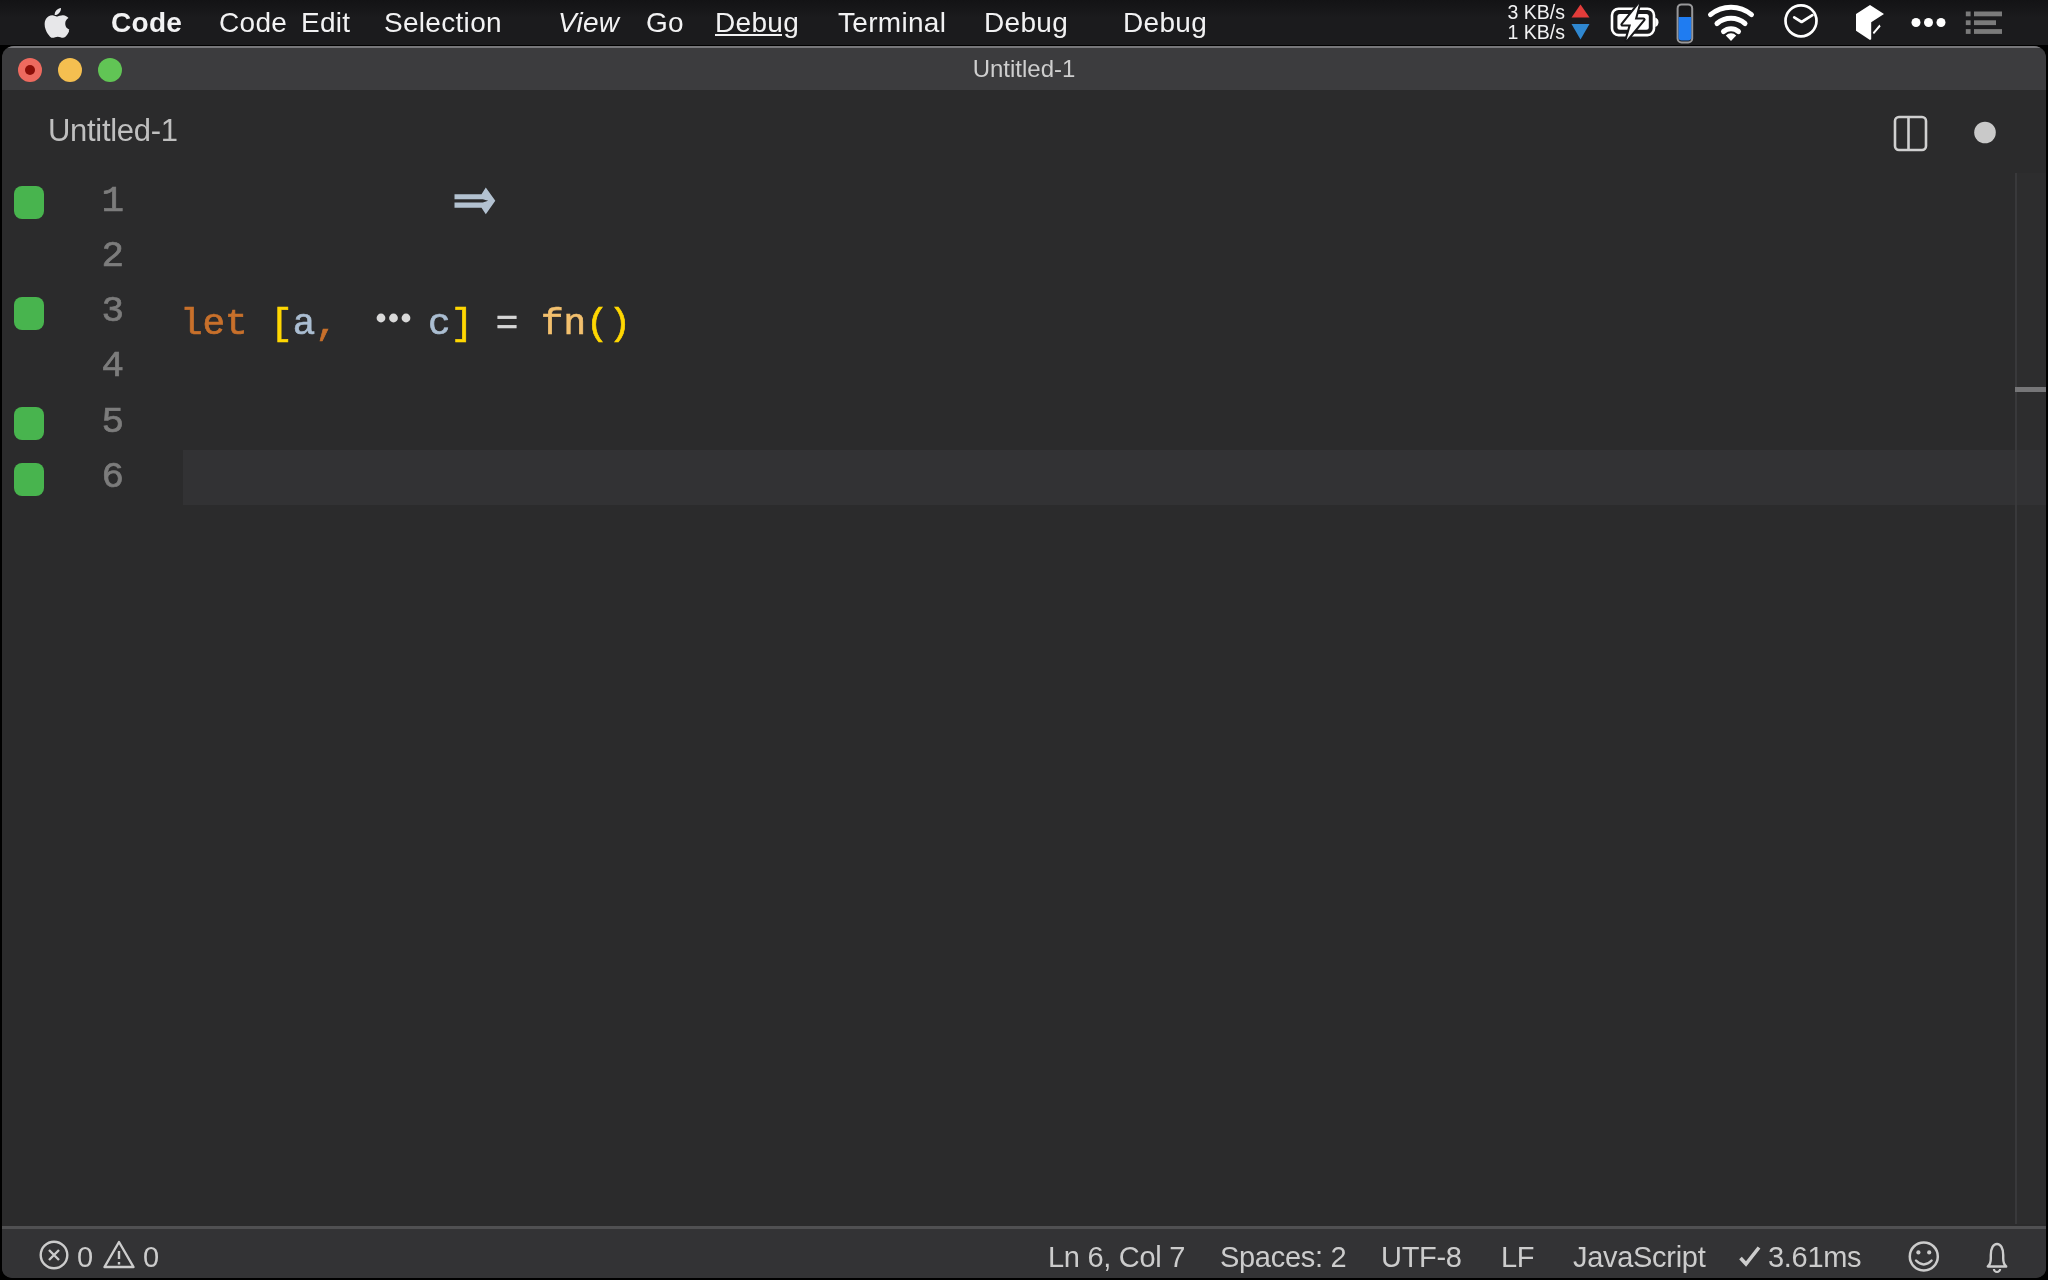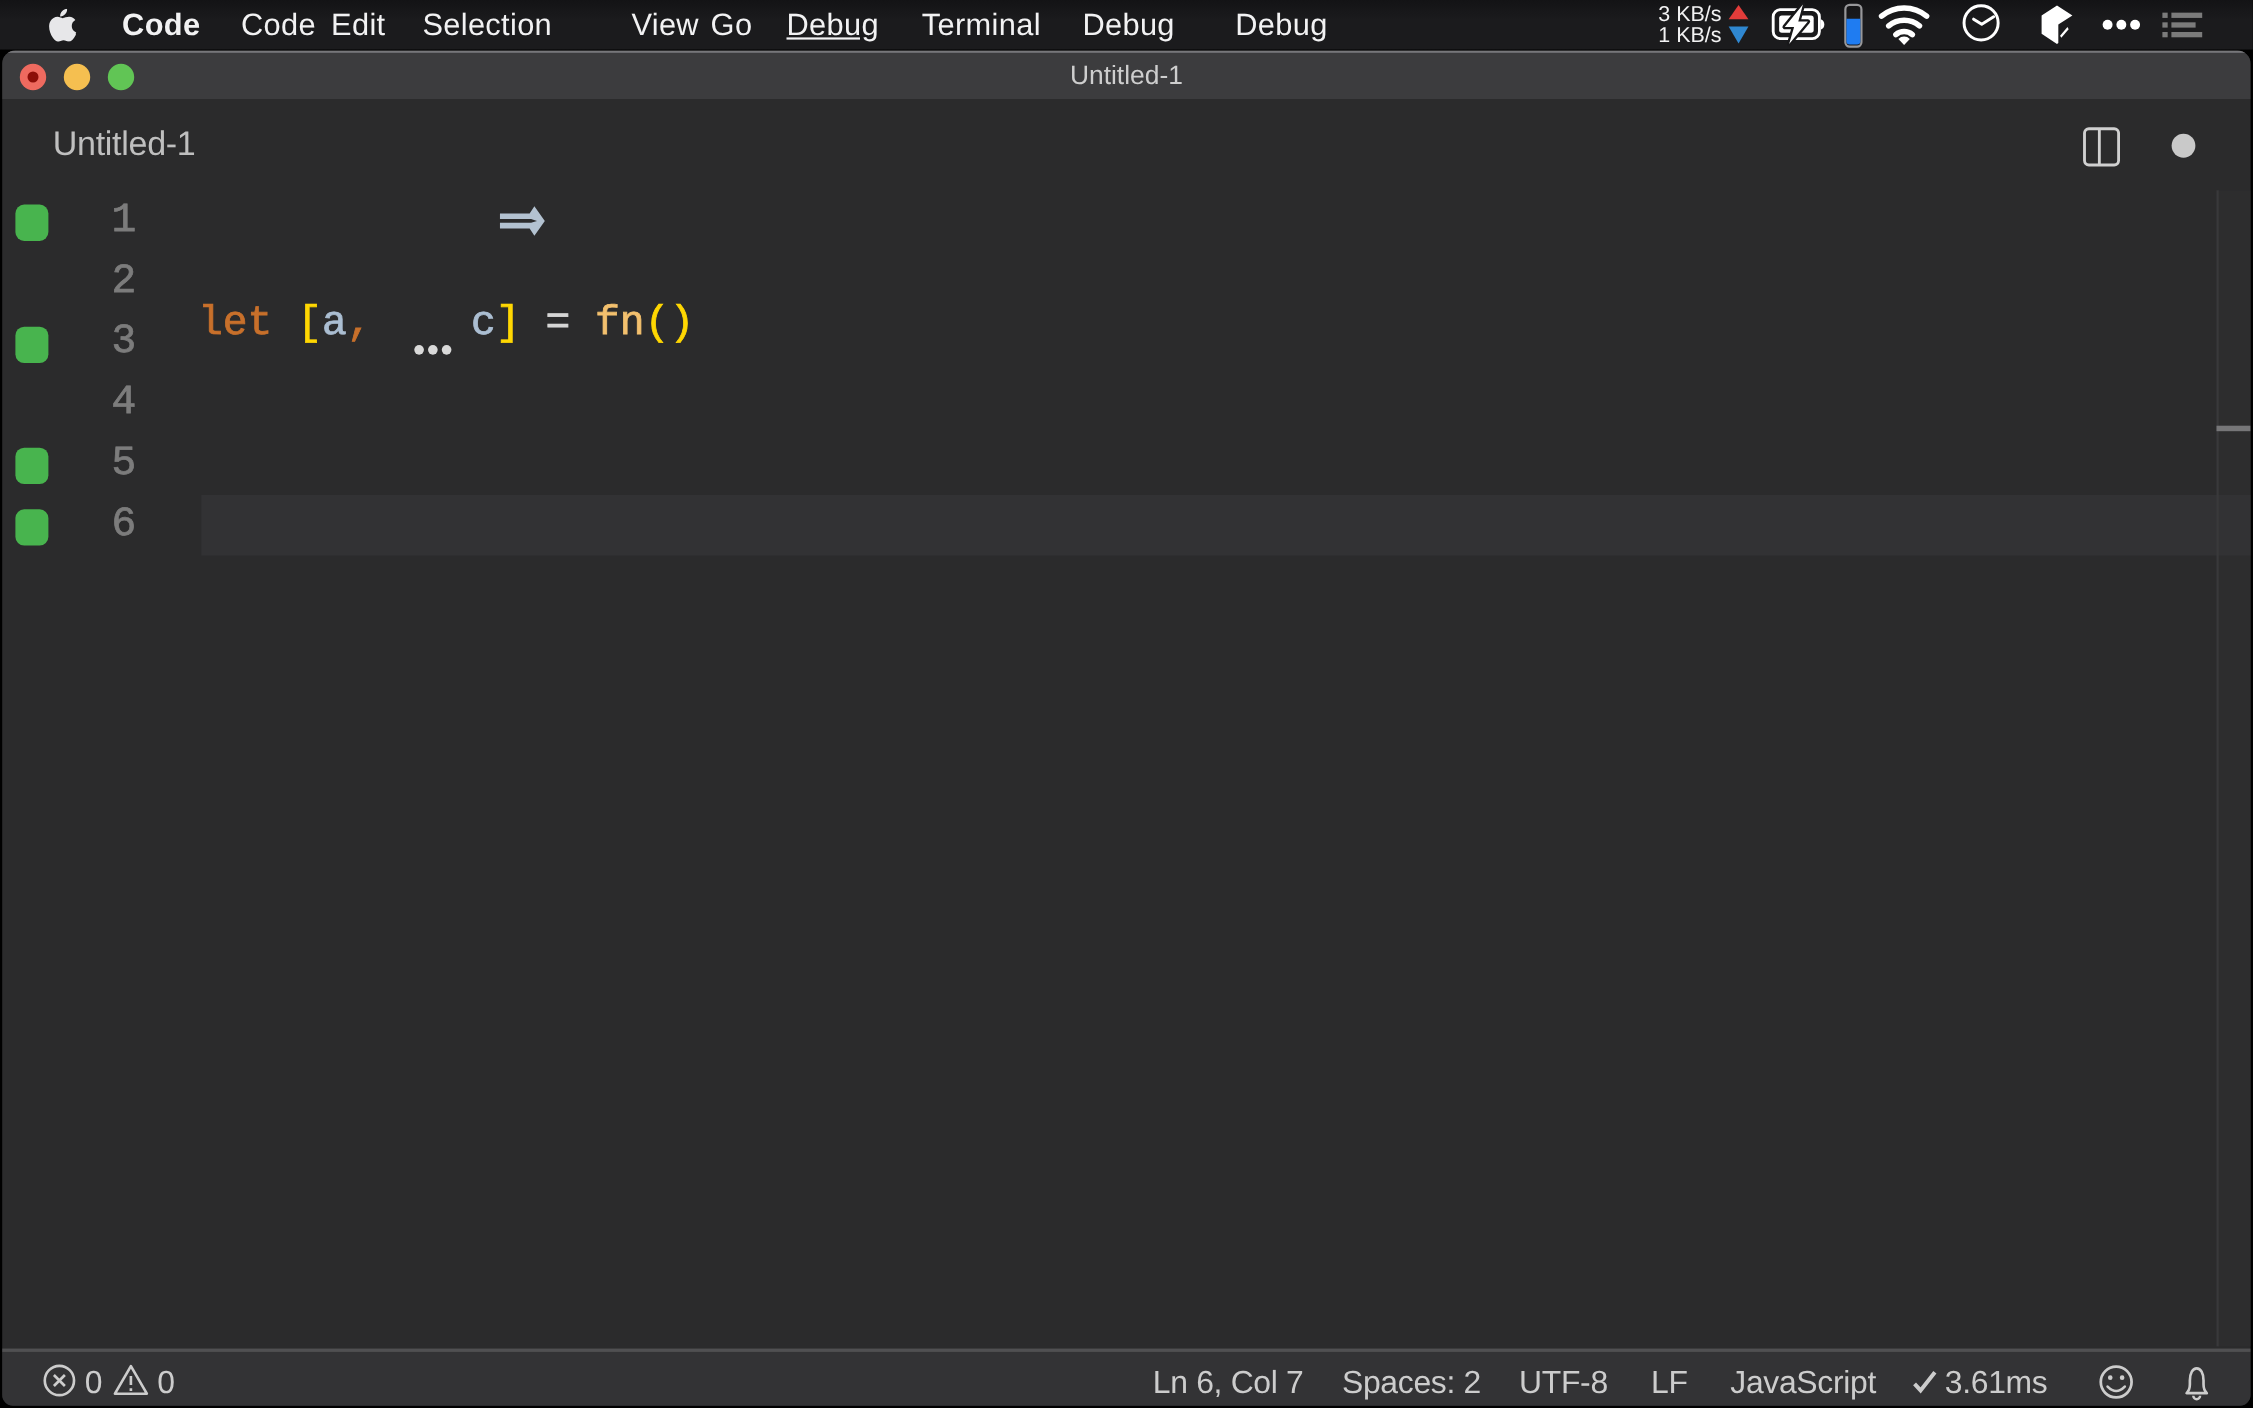--- a/index.html
+++ b/index.html
@@ -44,21 +44,21 @@
 <div id="stage">
 
   <div id="menubar">
     <svg style="position:absolute;left:42px;top:8px" width="30" height="30" viewBox="0 0 842 1000">
       <path fill="#e7e7e9" d="M824 779c-15 34-32 65-53 94-28 40-51 67-69 82-27 25-57 38-88 39-22 0-49-6-80-19-31-13-60-19-86-19-27 0-57 6-89 19-32 13-58 20-78 20-30 1-60-12-91-40-19-17-43-45-72-86-31-43-56-93-76-150C20 657 9 597 9 539c0-67 14-124 43-172 23-39 53-69 91-91 38-22 79-34 123-34 23 0 54 7 92 21 38 14 63 21 73 21 8 0 35-8 81-25 43-15 80-21 110-19 81 7 142 39 182 97-73 44-109 106-108 185 1 62 23 113 67 154 20 19 42 34 67 44-5 16-11 31-17 46zM554 20c0 50-18 97-55 140-44 51-97 81-155 76-1-6-1-12-1-19 0-48 21-100 58-142 19-21 42-39 71-53C501 8 528 1 553 0c1 7 1 14 1 20z"></path>
     </svg>
     <span class="mi" style="left:111px; font-weight:bold;">Code</span>
     <span class="mi" style="left:219px;">Code</span>
     <span class="mi" style="left:301px;">Edit</span>
     <span class="mi" style="left:384px;">Selection</span>
-    <span class="mi" style="left:574px;">View</span>
+    <span class="mi" style="left:558px;font-style:italic;">View</span>
     <span class="mi" style="left:646px;">Go</span>
     <span class="mi" style="left:715px;text-decoration:underline;">Debug</span>
     <span class="mi" style="left:838px;">Terminal</span>
     <span class="mi" style="left:984px;">Debug</span>
     <span class="mi" style="left:1123px;">Debug</span>
     <svg id="mbicons" style="position:absolute;left:1490px;top:0" width="558" height="45" viewBox="0 0 558 45">
 
       <text x="75" y="19" fill="#f2f2f3" font-size="19.5" font-family="Liberation Sans" text-anchor="end">3 KB/s</text>
       <text x="75" y="38.5" fill="#f2f2f3" font-size="19.5" font-family="Liberation Sans" text-anchor="end">1 KB/s</text>
       <path d="M 90.5 4.5 L 99.5 17.5 L 81.5 17.5 Z" fill="#e23c3a"></path>
@@ -126,21 +126,21 @@
     <div class="gut" style="top:361.2px;"></div>
     <div class="gut" style="top:416.5px;"></div>
 
     <div class="lno" style="top:127.5px;">1</div>
     <div class="lno" style="top:182.8px;">2</div>
     <div class="lno" style="top:238.1px;">3</div>
     <div class="lno" style="top:293.4px;">4</div>
     <div class="lno" style="top:348.7px;">5</div>
     <div class="lno" style="top:404px;">6</div>
 
-    <div class="code" style="top:222px;"><span class="c-let">let</span> <span class="c-par">[</span><span class="c-id">a</span><span class="c-com">,</span>    <span class="c-id">c</span><span class="c-par">]</span> <span class="c-eq">=</span> <span class="c-fn">fn</span><span class="c-par">()</span></div>
+    <div class="code" style="top:251px;"><span class="c-let">let</span> <span class="c-par">[</span><span class="c-id">a</span><span class="c-com">,</span>    <span class="c-id">c</span><span class="c-par">]</span> <span class="c-eq">=</span> <span class="c-fn">fn</span><span class="c-par">()</span></div>
 
     <svg style="position:absolute; left:449px; top:140px;" width="46" height="30" viewBox="0 0 46 30">
       <path d="M3.5 8.2 H30.5 L34.8 1.4 L44.3 14.8 L34.8 28.3 L30.5 21.8 H3.5 V16.4 H31.8 L37.2 14.8 L31.8 13.2 H3.5 Z" fill="#b3c2d1"></path>
     </svg>
 
     <svg style="position:absolute; left:370px; top:261px;" width="44" height="22" viewBox="0 0 44 22">
       <circle cx="9" cy="11" r="4.4" fill="#d9d9d9"></circle>
       <circle cx="21.5" cy="11" r="4.4" fill="#d9d9d9"></circle>
       <circle cx="34" cy="11" r="4.4" fill="#d9d9d9"></circle>
     </svg>

